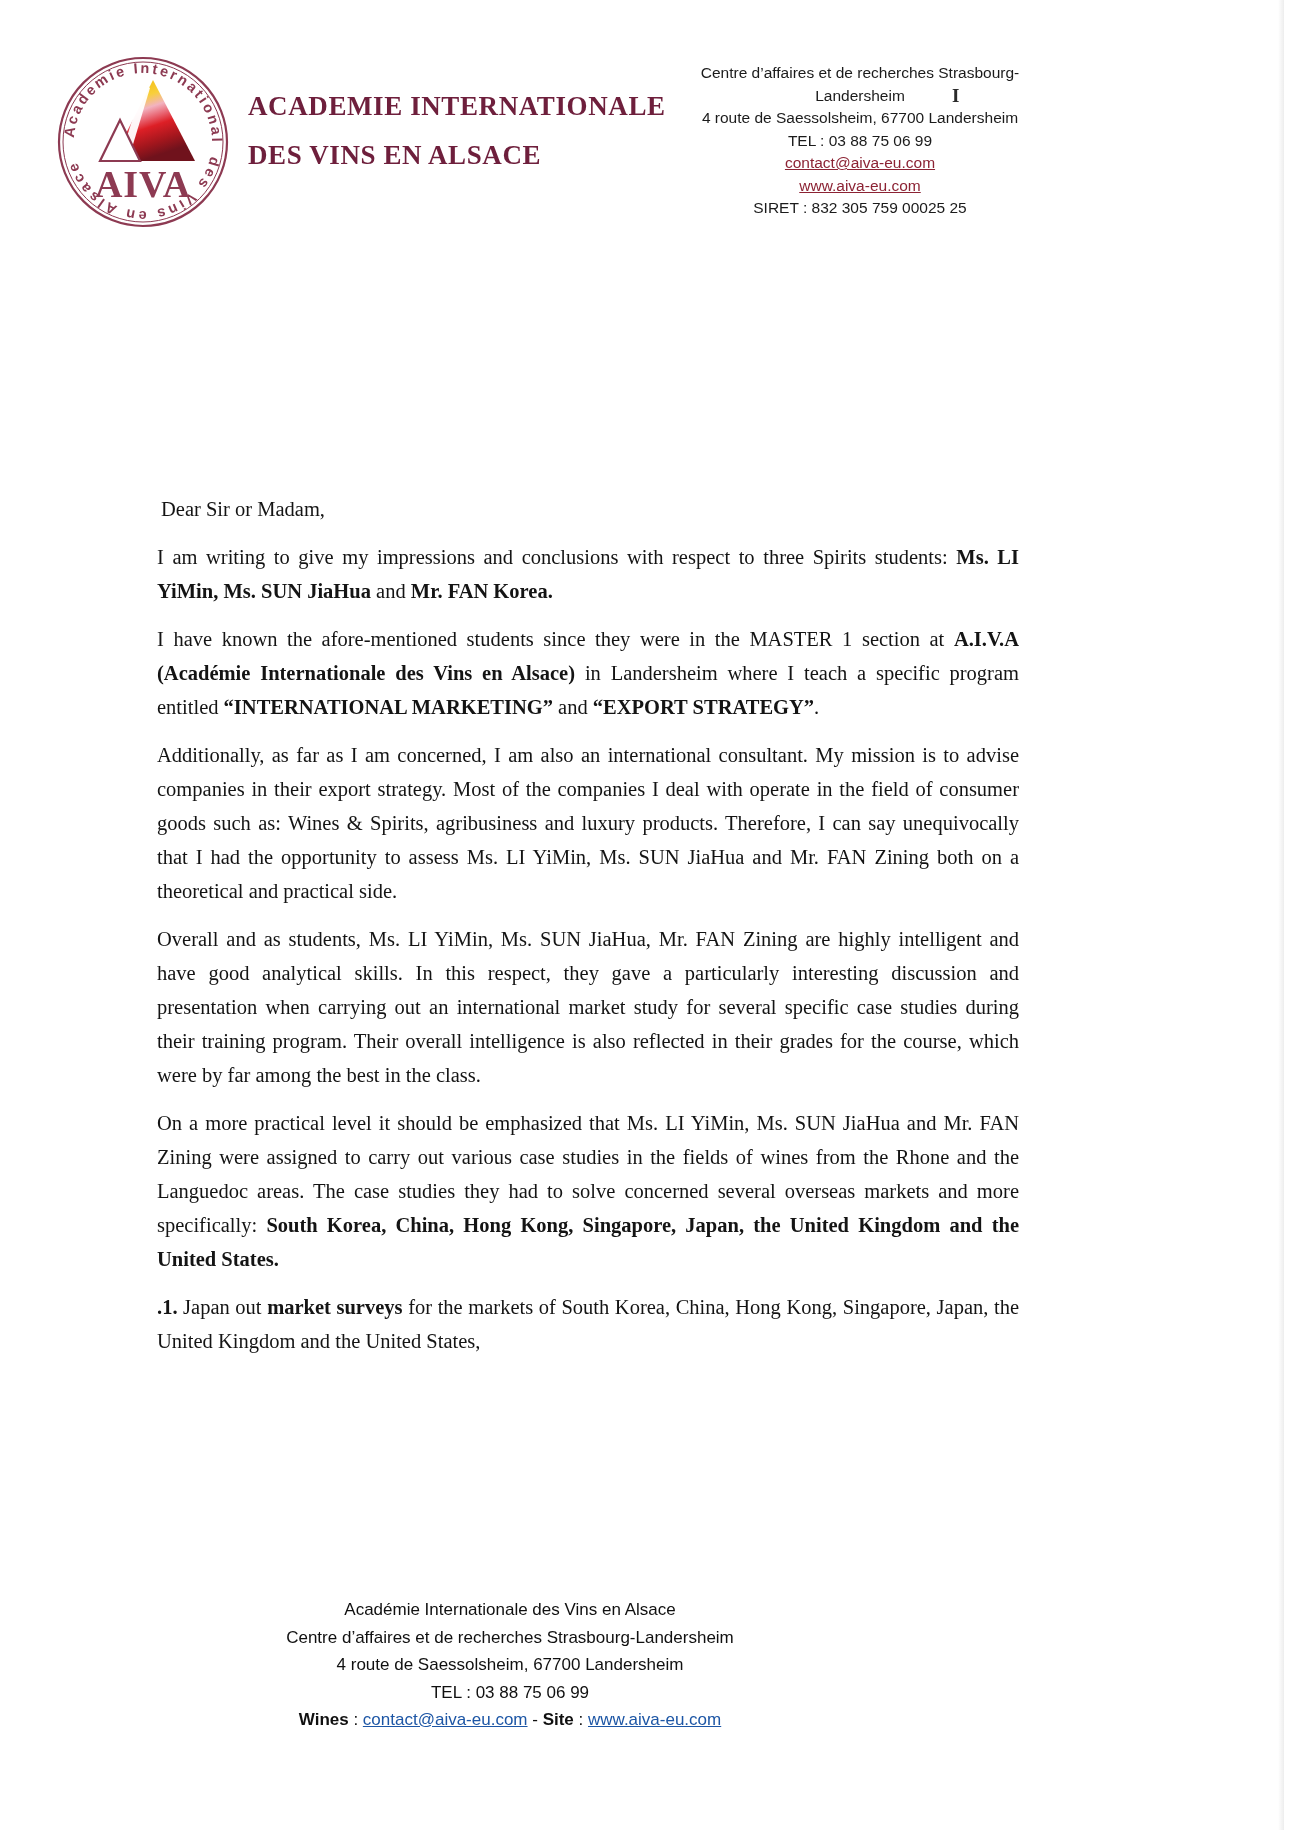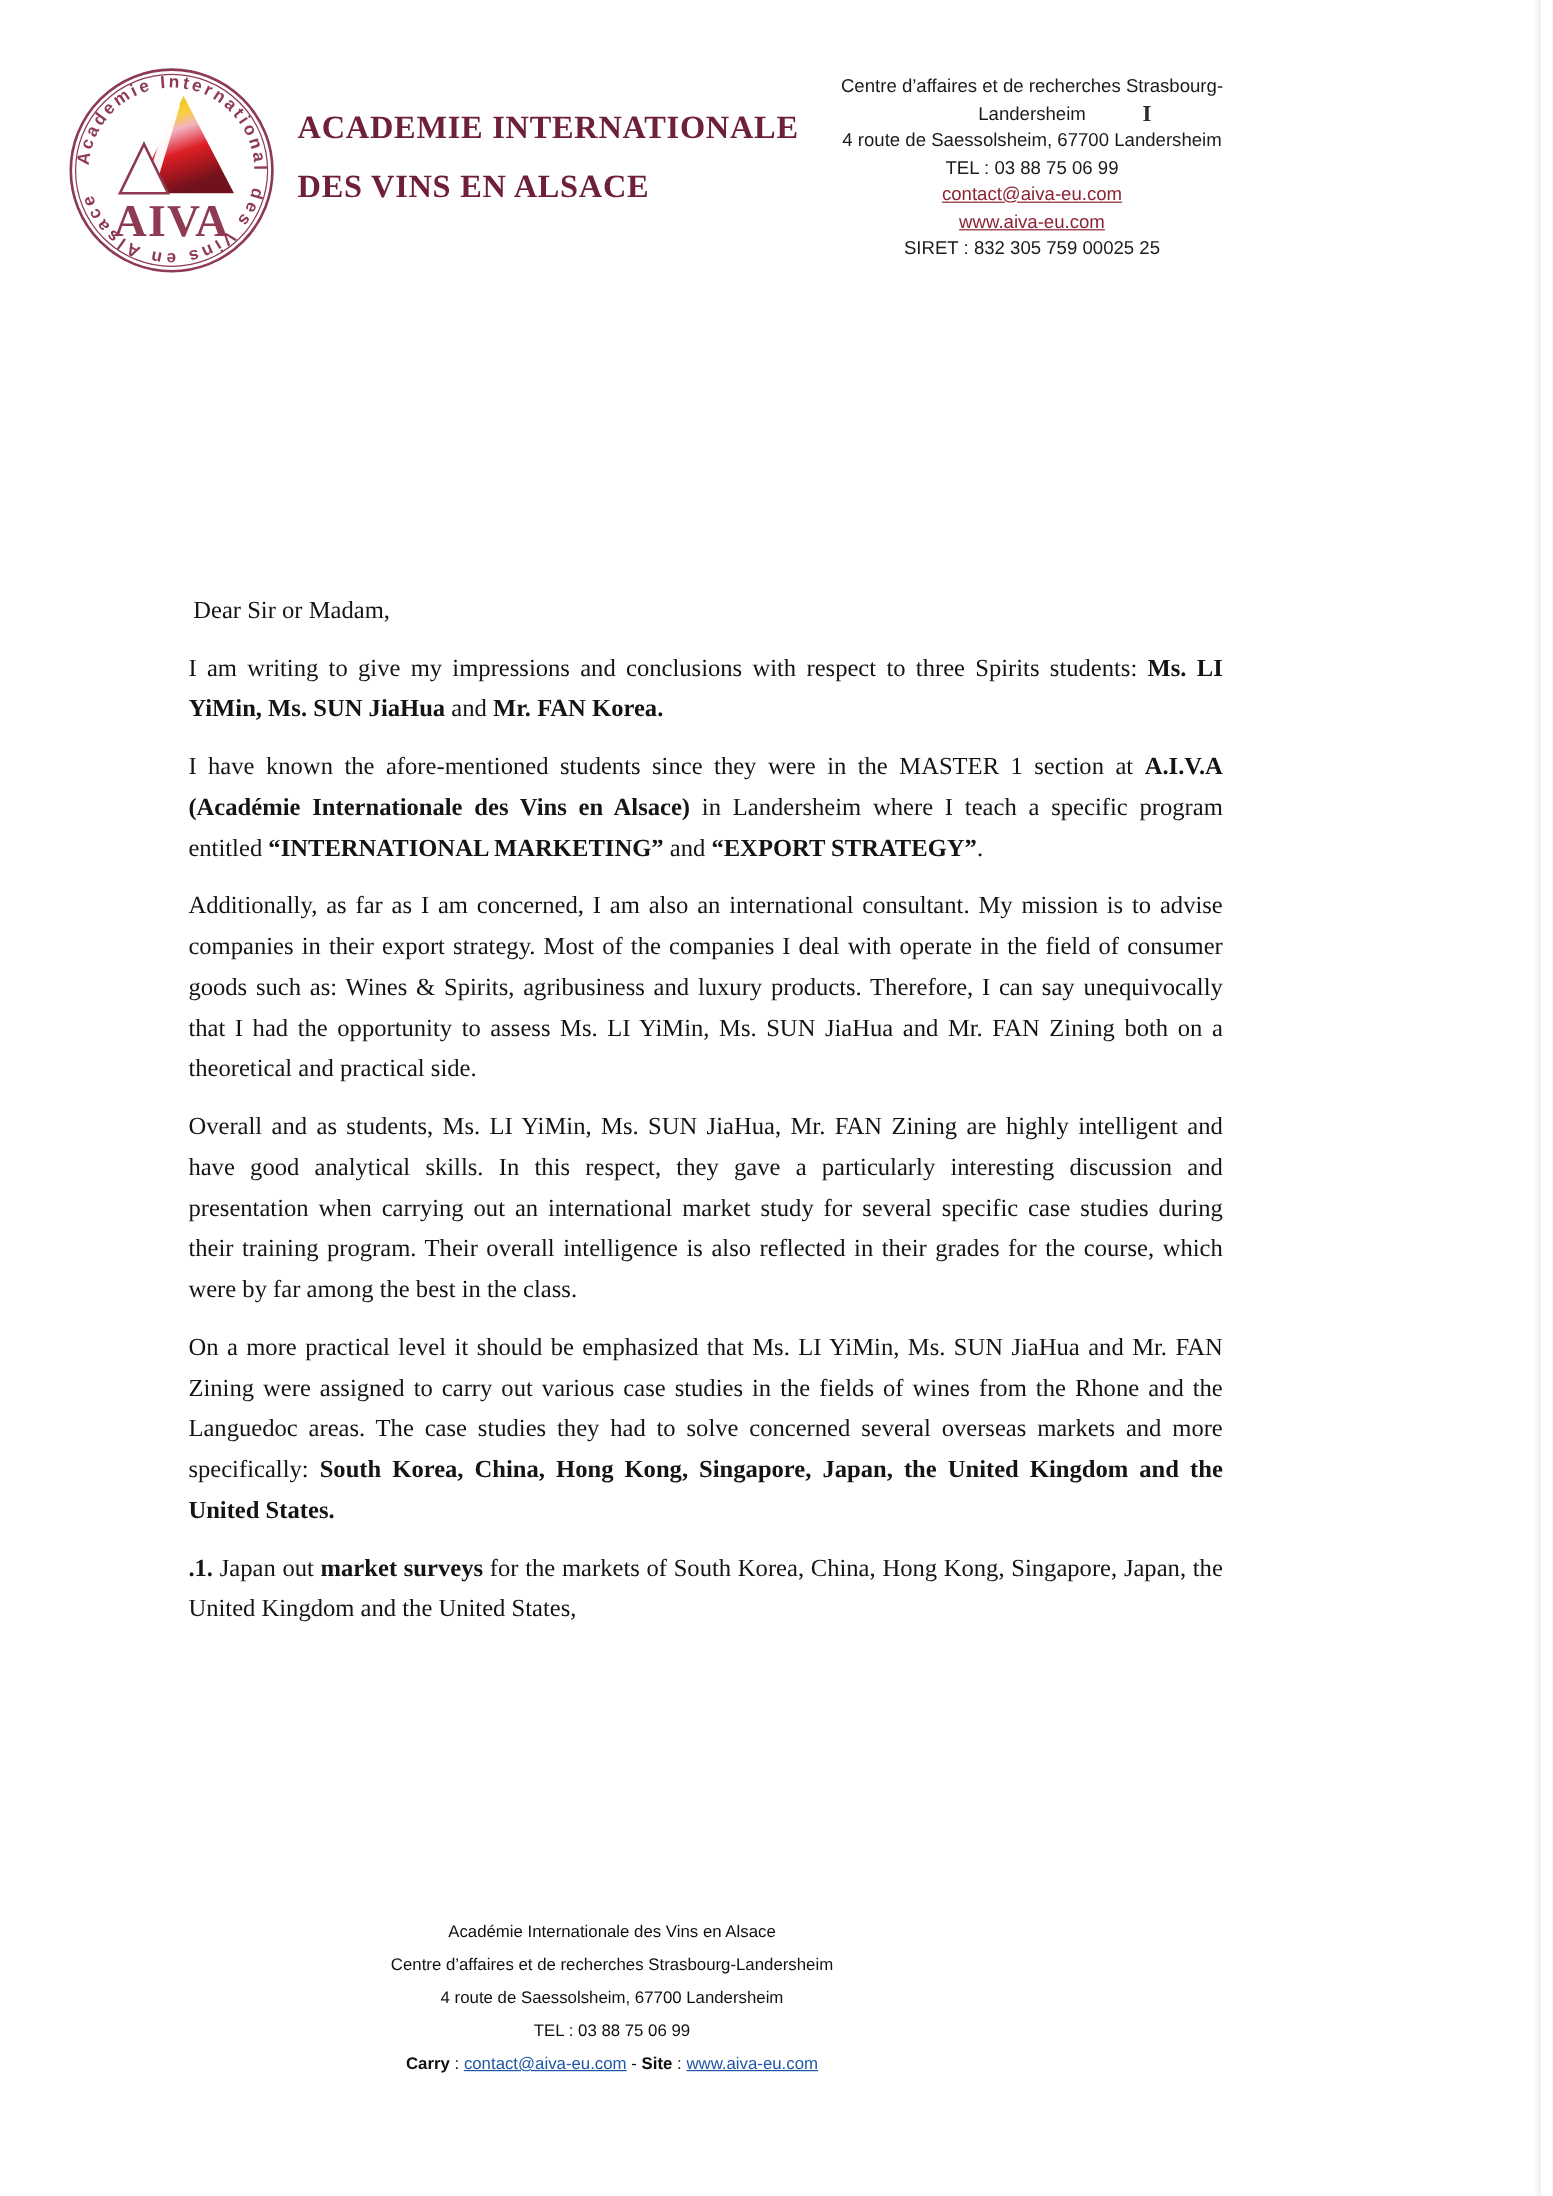--- a/index.html
+++ b/index.html
@@ -34,21 +34,21 @@
   }
   .date-line{margin:0 0 52px 0;}
   .date-line sup{font-size:12.5px;}
   .greeting{margin:0 0 14px 4px;}
   .letter p.body-p{margin:0 0 14px 0;text-align:justify;}
   .letter p.last{margin-bottom:0;}
   .b{font-weight:bold;}
   
   .footer{
     position:absolute;left:108px;top:1596px;width:804px;text-align:center;
-    font-family:"Liberation Sans",sans-serif;font-size:14px;line-height:27.5px;color:#101010;
+    font-family:"Liberation Sans",sans-serif;font-size:17px;line-height:27.5px;color:#101010;
   }
   .footer a{color:#1d56a5;text-decoration:underline;}
 </style>
 </head>
 <body>
 
 <div class="page">
 
   <div class="scan-edge"></div>
 
@@ -116,16 +116,16 @@
 
     <p class="body-p last"><span class="b">.1.</span><span> Japan out </span><span class="b">market surveys</span><span> for the markets of South Korea, China, Hong Kong, Singapore, Japan, the United Kingdom and the United States,</span></p>
 
   </div>
 
   <div class="footer">
     <div>Académie Internationale des Vins en Alsace</div>
     <div>Centre d’affaires et de recherches Strasbourg-Landersheim</div>
     <div>4 route de Saessolsheim, 67700 Landersheim</div>
     <div>TEL : 03 88 75 06 99</div>
-    <div><span class="b">Carry</span><span> : </span><a href="#">contact@aiva-eu.com</a><span> -  </span><span class="b">Site</span><span> : </span><a href="#">www.aiva-eu.com</a></div>
+    <div><span class="b">Wines</span><span> : </span><a href="#">contact@aiva-eu.com</a><span> -  </span><span class="b">Site</span><span> : </span><a href="#">www.aiva-eu.com</a></div>
   </div>
 
 </div>
 
 </body></html>

